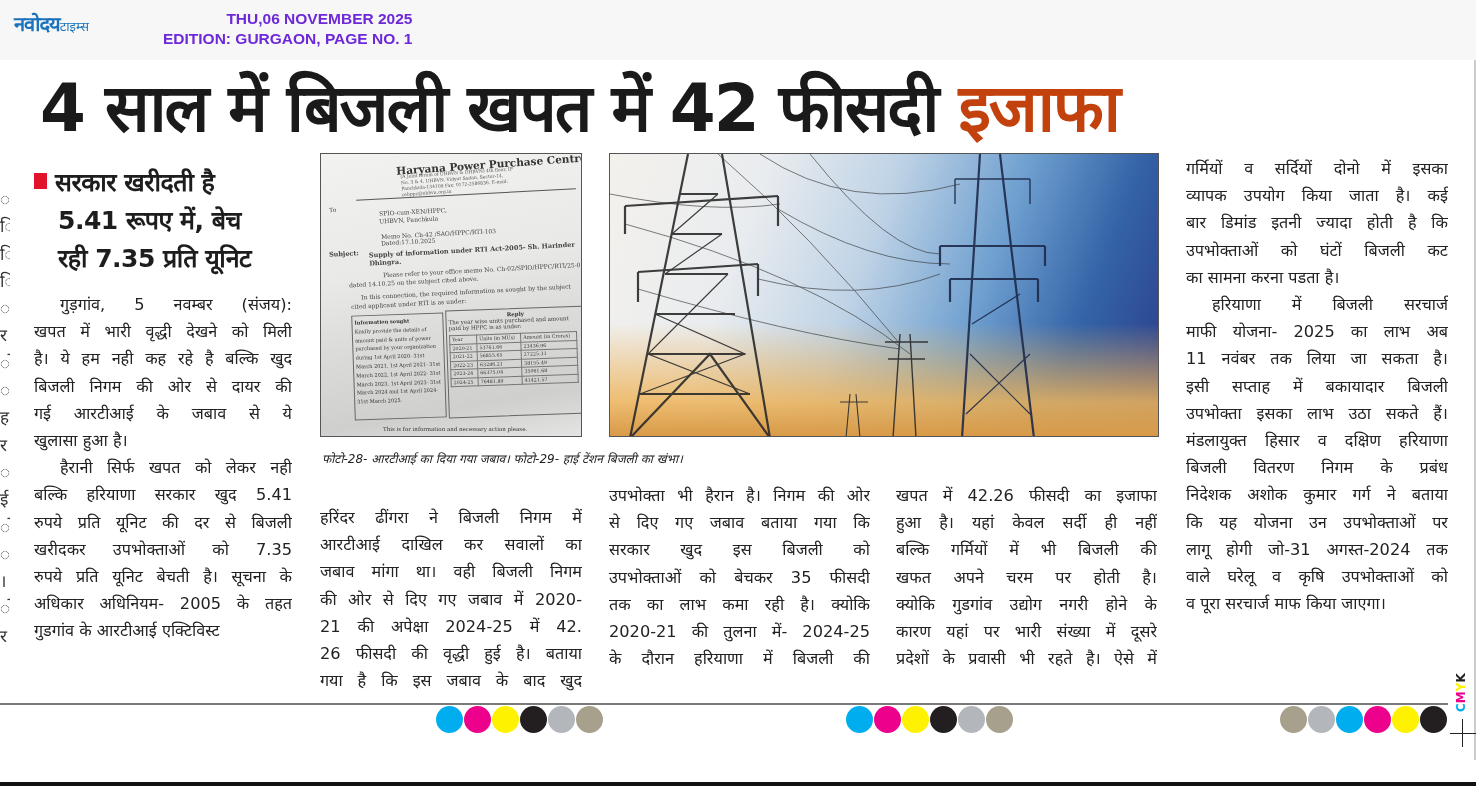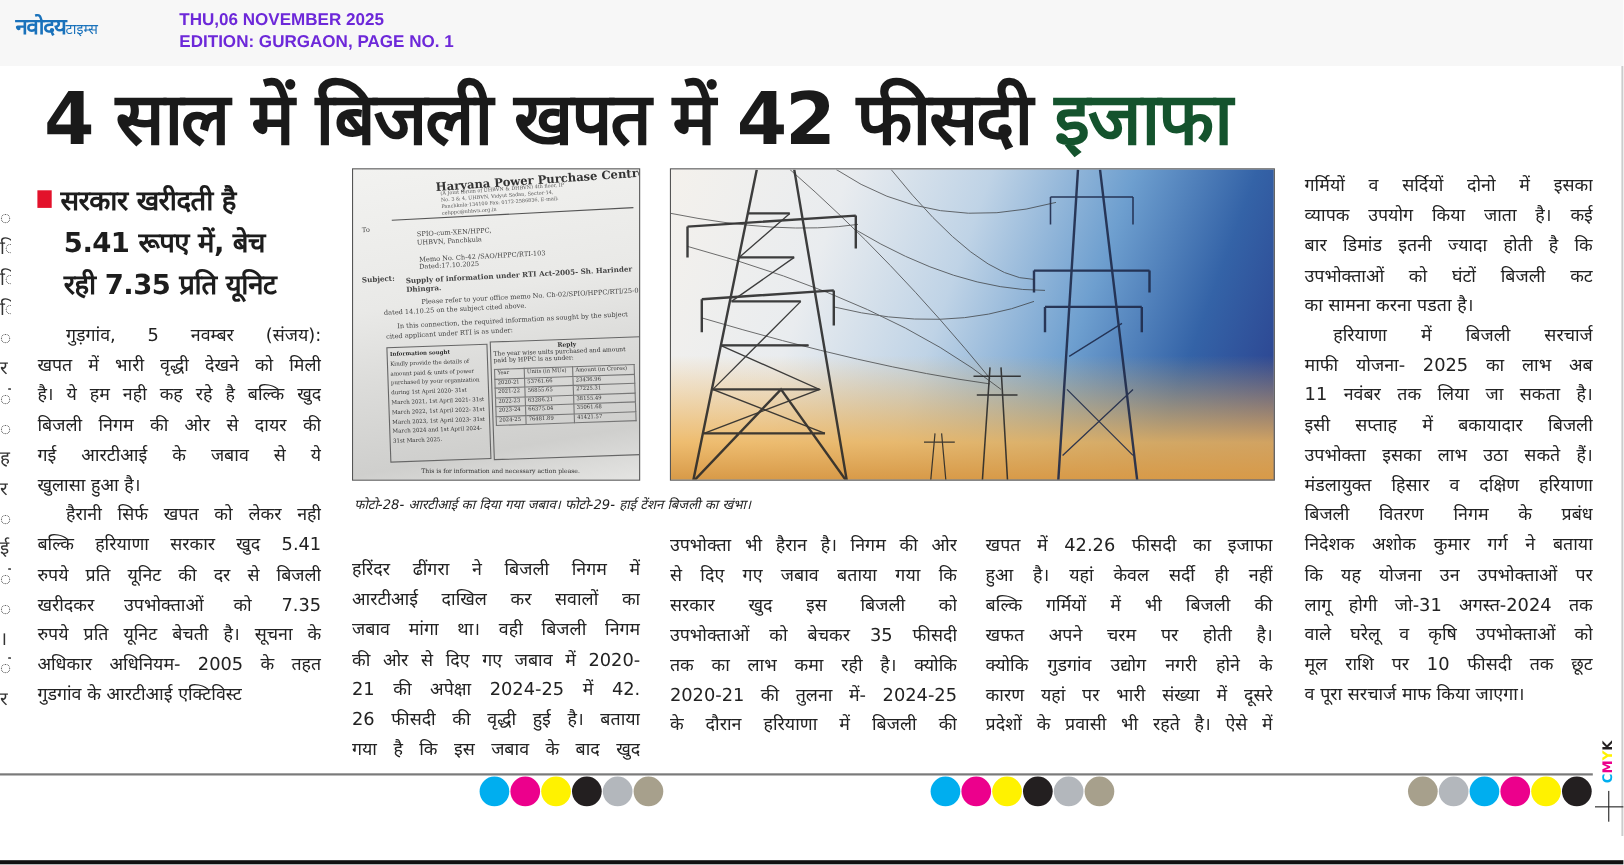--- a/index.html
+++ b/index.html
@@ -1,31 +1,31 @@
 <!DOCTYPE html>
 <html><head>
   <meta charset="utf-8">
   <style>
     * { box-sizing: border-box; margin: 0; padding: 0; }
     html, body { width: 1476px; height: 786px; overflow: hidden; background: #ffffff; }
     body { position: relative; font-family: "DejaVu Sans", sans-serif; color: #222; }
 
     
-    .topbar { position: absolute; left: 0; top: 0; width: 1476px; height: 60px; background: #f7f7f7; }
+    .topbar { position: absolute; left: 0; top: 0; width: 1476px; height: 60px; background: #f7f7f7; text-align: right; }
     .logo { position: absolute; left: 14px; top: 10px; font-family: "DejaVu Sans", sans-serif; color: #1a72bb; white-space: nowrap; }
     .logo .big { font-size: 20px; font-weight: bold; letter-spacing: -1px; }
     .logo .small { font-size: 13px; font-weight: normal; }
     .dateline { position: absolute; left: 163px; top: 9px; font-family: "Liberation Sans", sans-serif; font-weight: bold; font-size: 15.5px; line-height: 20px; color: #6d28d9; }
 
     
     .page { position: absolute; left: 0; top: 60px; width: 1476px; height: 726px; background: #fff; }
     .page-right-border { position: absolute; right: 0; top: 60px; width: 2px; height: 700px; background: #ccc; }
 
     .headline { position: absolute; left: 40px; top: 64px; width: 1410px; height: 90px; font-family: "DejaVu Sans", sans-serif; font-weight: bold; font-size: 66px; line-height: 90px; color: #1a1a1a; white-space: nowrap; letter-spacing: -2px; }
-    .headline .accent { color: #14532d; }
+    .headline .accent { color: #c2410c; }
 
     
     .cutoff { position: absolute; left: 0; top: 186px; width: 10px; font-family: "DejaVu Sans", sans-serif; font-size: 17px; line-height: 27.3px; color: #333; overflow: hidden; }
     .cutoff span { display: block; height: 27.3px; }
 
     
     .subhead { position: absolute; left: 34px; top: 164px; width: 270px; font-family: "DejaVu Sans", sans-serif; font-weight: bold; font-size: 25px; line-height: 38px; color: #1d1d1d; letter-spacing: -0.5px; }
     .subhead .marker { display: inline-block; width: 13px; height: 16px; background: #e3122b; margin-right: 8px; vertical-align: 2px; }
     .subhead .line { display: block; white-space: nowrap; }
     .subhead .indent { padding-left: 24px; }
@@ -263,21 +263,20 @@
     <span class="ln">माफी योजना- 2025 का लाभ अब</span>
     <span class="ln">11 नवंबर तक लिया जा सकता है।</span>
     <span class="ln">इसी  सप्ताह में बकायादार बिजली</span>
     <span class="ln">उपभोक्ता इसका लाभ उठा सकते हैं।</span>
     <span class="ln">मंडलायुक्त हिसार व दक्षिण हरियाणा</span>
     <span class="ln">बिजली वितरण निगम के प्रबंध</span>
     <span class="ln">निदेशक अशोक कुमार गर्ग ने बताया</span>
     <span class="ln">कि यह योजना उन उपभोक्ताओं पर</span>
     <span class="ln">लागू होगी जो-31 अगस्त-2024 तक</span>
     <span class="ln">वाले घरेलू व कृषि उपभोक्ताओं को</span>
-    <span class="ln">मूल राशि पर 10 फीसदी तक छूट</span>
     <span class="ln last">व पूरा सरचार्ज माफ किया जाएगा।</span>
   </div>
 
 <div class="foot-rule"></div>
 <div class="dots" id="dots1" style="left:436px;">
     <div class="dot" style="background: rgb(0, 174, 239);"></div>
     <div class="dot" style="background: rgb(236, 0, 140);"></div>
     <div class="dot" style="background: rgb(255, 242, 0);"></div>
     <div class="dot" style="background: rgb(35, 31, 32);"></div>
     <div class="dot" style="background: rgb(179, 183, 188);"></div>

